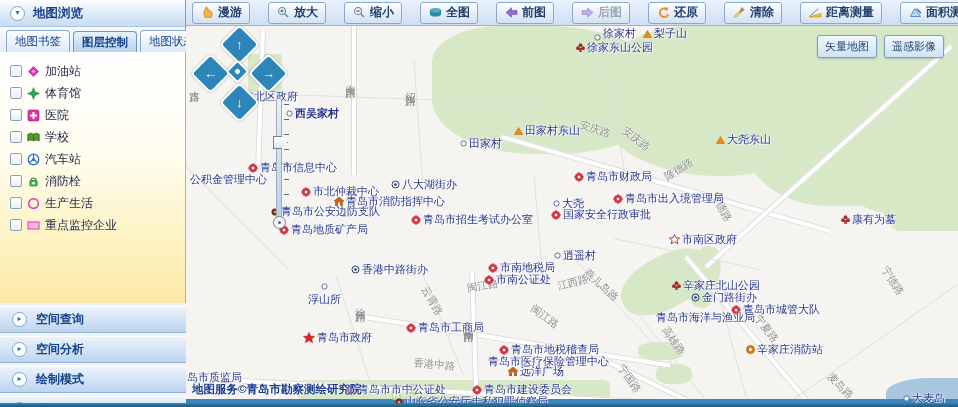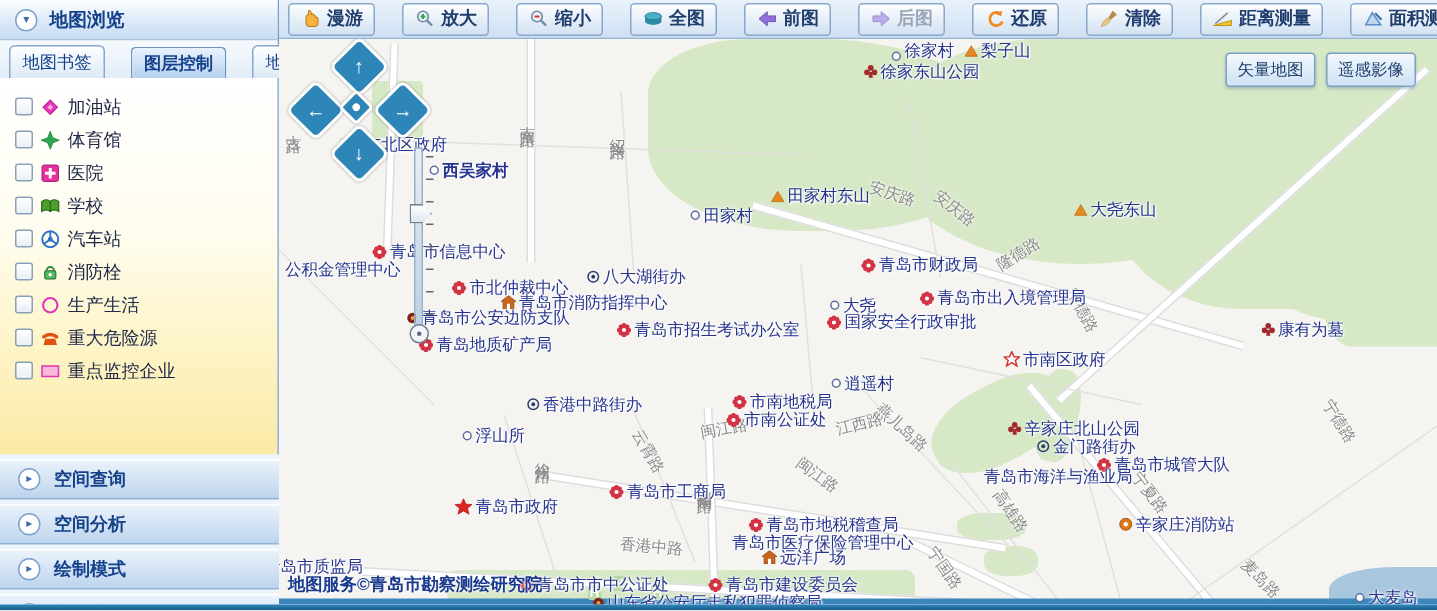--- a/index.html
+++ b/index.html
@@ -5,21 +5,21 @@
   html,body{margin:0;padding:0;}
   #app{position:relative;width:958px;height:407px;overflow:hidden;background:#e9f1fa;
        font-family:"Liberation Sans","DejaVu Sans",sans-serif;-webkit-font-smoothing:antialiased;}
   
   #sidebar{position:absolute;left:0;top:0;width:186px;height:403px;background:#eef4fb;border-right:1px solid #7d9dc4;box-sizing:border-box;}
   .sb-header{height:26px;display:flex;align-items:center;gap:8px;padding-left:10px;
      background:linear-gradient(#fdfeff,#dce9f8 55%,#c9dcf2);border-bottom:1px solid #aac4e0;}
   .sb-header .circ{width:13px;height:13px;border-radius:50%;border:1px solid #7fa3cc;background:#fff;
      color:#3a6ea8;font-size:8px;line-height:12px;text-align:center;cursor:pointer;}
   .sb-title{font-size:12.5px;font-weight:bold;color:#15428b;}
-  .tabs{height:26px;padding:3px 0 0 6px;background:linear-gradient(#f6fafd,#e3edf8);border-bottom:1px solid #6f94c0;box-sizing:border-box;display:flex;gap:17px;}
+  .tabs{height:26px;padding:3px 0 0 6px;background:linear-gradient(#f6fafd,#e3edf8);border-bottom:1px solid #6f94c0;box-sizing:border-box;display:flex;gap:3px;}
   .tab{font-size:11.5px;color:#15428b;padding:3px 8px 4px;border:1px solid #8aa8cc;border-bottom:none;
      border-radius:4px 4px 0 0;background:linear-gradient(#fdfeff,#dde9f6);cursor:pointer;white-space:nowrap;}
   .tab.active{background:linear-gradient(#e8f2fc,#b3d0ef);font-weight:bold;border-color:#6f94c0;position:relative;top:1px;}
   .panel{position:absolute;left:0;top:52px;width:186px;height:251px;box-sizing:border-box;
      border-right:1px solid #9ab6d6;background:linear-gradient(180deg,#ffffff 0%,#fffdf0 40%,#fdf3c2 75%,#fbe9a6 100%);
      padding:8px 0 0 10px;overflow:hidden;}
   .lrow{display:flex;align-items:center;gap:5px;height:22px;}
   .cb{width:12px;height:12px;box-sizing:border-box;border:1px solid #8aa0b8;border-radius:2px;
      background:linear-gradient(#fff,#e9eff6);cursor:pointer;flex:0 0 auto;}
   .licon{width:13px;height:13px;flex:0 0 auto;display:inline-flex;}
@@ -162,32 +162,20 @@
             <svg width="13" height="13" viewBox="0 0 13 13">
               <circle cx="6.5" cy="6.5" r="4.8" fill="none" stroke="#e332b8" stroke-width="1.4"></circle>
             </svg>
           </span>
           <span class="llabel">生产生活</span>
         </div>
         <div class="lrow">
           <span class="cb"></span>
           <span class="licon">
             <svg width="13" height="13" viewBox="0 0 13 13">
-              <path d="M1.2 4.8 Q6.5 0.8 11.8 4.8 L10.4 6.6 Q6.5 3.8 2.6 6.6 Z" fill="#e0500e"></path>
-              <path d="M2 11 L3.2 6.8 L9.8 6.8 L11 11 Z" fill="#e0500e"></path>
-              <circle cx="2.2" cy="5.6" r="1.1" fill="#e0500e"></circle>
-              <circle cx="10.8" cy="5.6" r="1.1" fill="#e0500e"></circle>
-            </svg>
-          </span>
-          <span class="llabel">重大危险源</span>
-        </div>
-        <div class="lrow">
-          <span class="cb"></span>
-          <span class="licon">
-            <svg width="13" height="13" viewBox="0 0 13 13">
               <rect x="1" y="3" width="11" height="7" fill="#f8b8dc" stroke="#e332b8" stroke-width="1"></rect>
             </svg>
           </span>
           <span class="llabel">重点监控企业</span>
         </div>
       </div>
     <div id="sections">
         <div class="sec">
           <span class="circ">▸</span>
           <span class="slabel">空间查询</span>
@@ -664,21 +652,21 @@
         </div>
         <div class="poi" style="left: 165px; top: 236px;">
           <span style="display:inline-flex">
             <svg width="9" height="9" viewBox="0 0 9 9">
               <circle cx="4.5" cy="4.5" r="3.5" fill="none" stroke="#2a3f6f" stroke-width="1"></circle>
               <circle cx="4.5" cy="4.5" r="1.3" fill="#2a3f6f"></circle>
             </svg>
           </span>
           <span class="ptxt">香港中路街办</span>
         </div>
-        <div class="poi" style="left: 122px; top: 257px;">
+        <div class="poi" style="left: 122px; top: 257px; flex-direction: column;">
           <span style="display:inline-flex">
             <svg width="7" height="7" viewBox="0 0 7 7">
               <circle cx="3.5" cy="3.5" r="2.6" fill="#fff" stroke="#5a6f9f" stroke-width="1"></circle>
             </svg>
           </span>
           <span class="ptxt">浮山所</span>
         </div>
         <div class="poi" style="left: 486px; top: 252px;">
           <span style="display:inline-flex">
             <svg width="9" height="9" viewBox="0 0 9 9">

